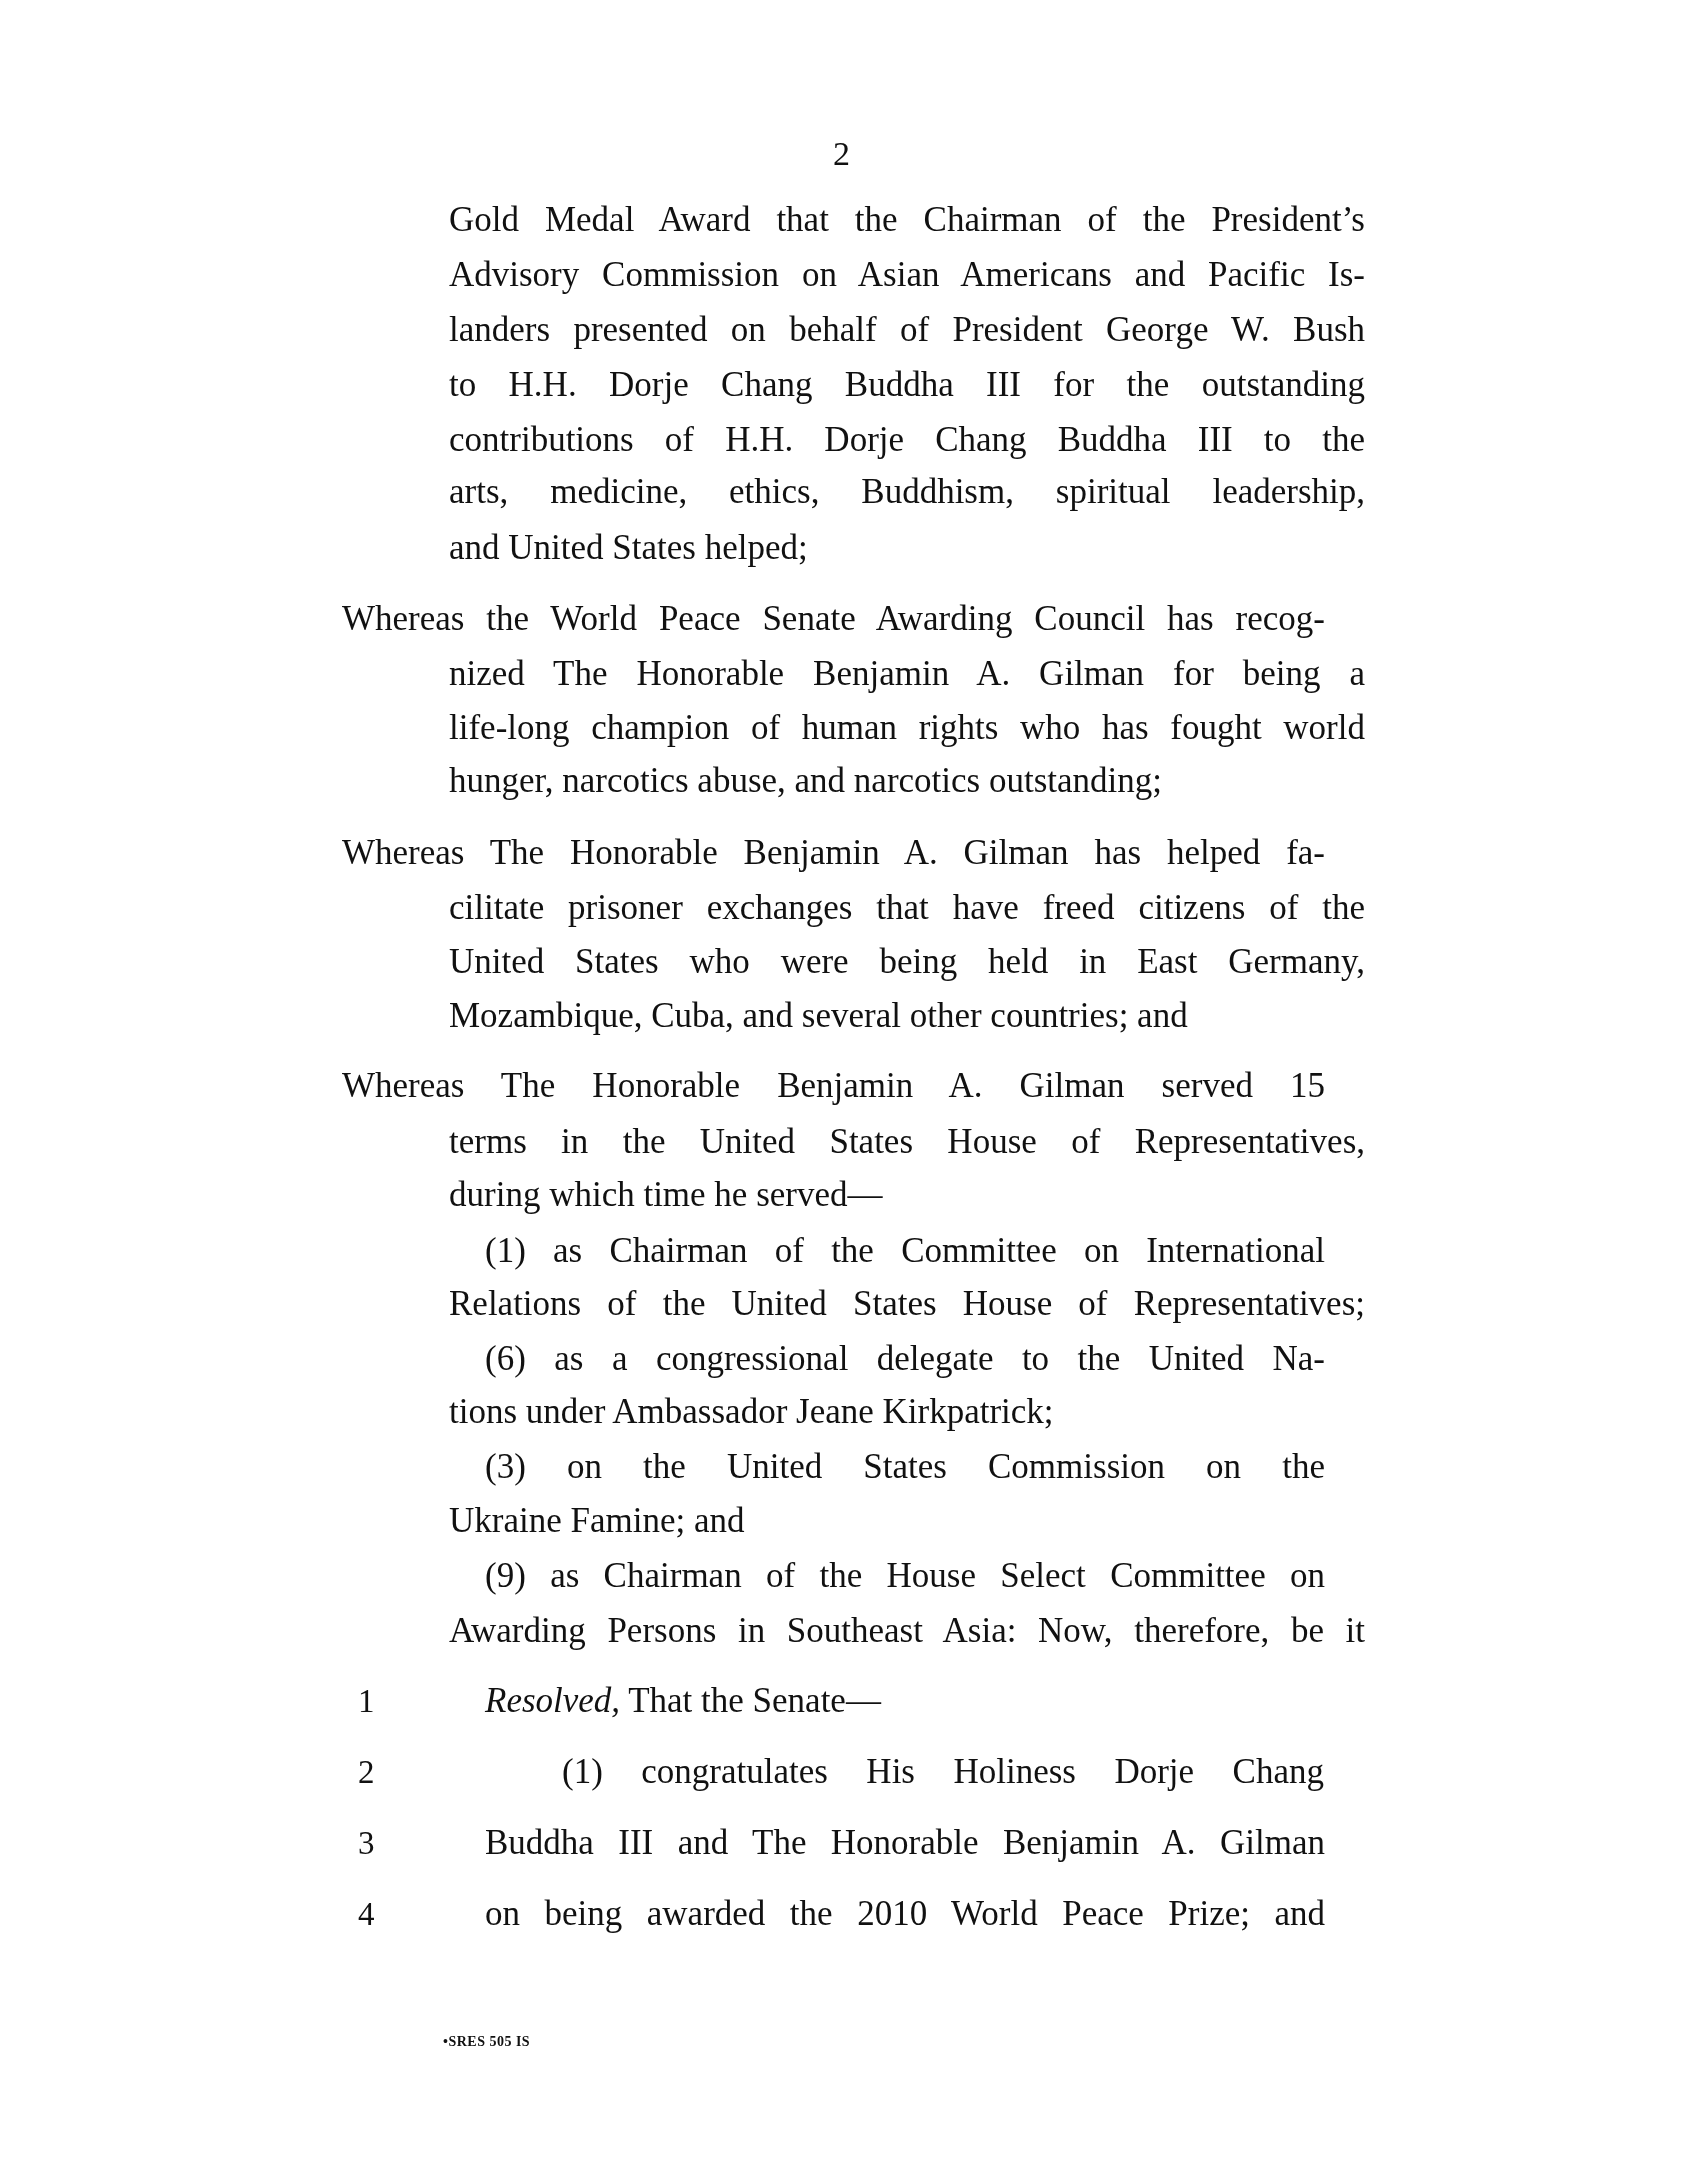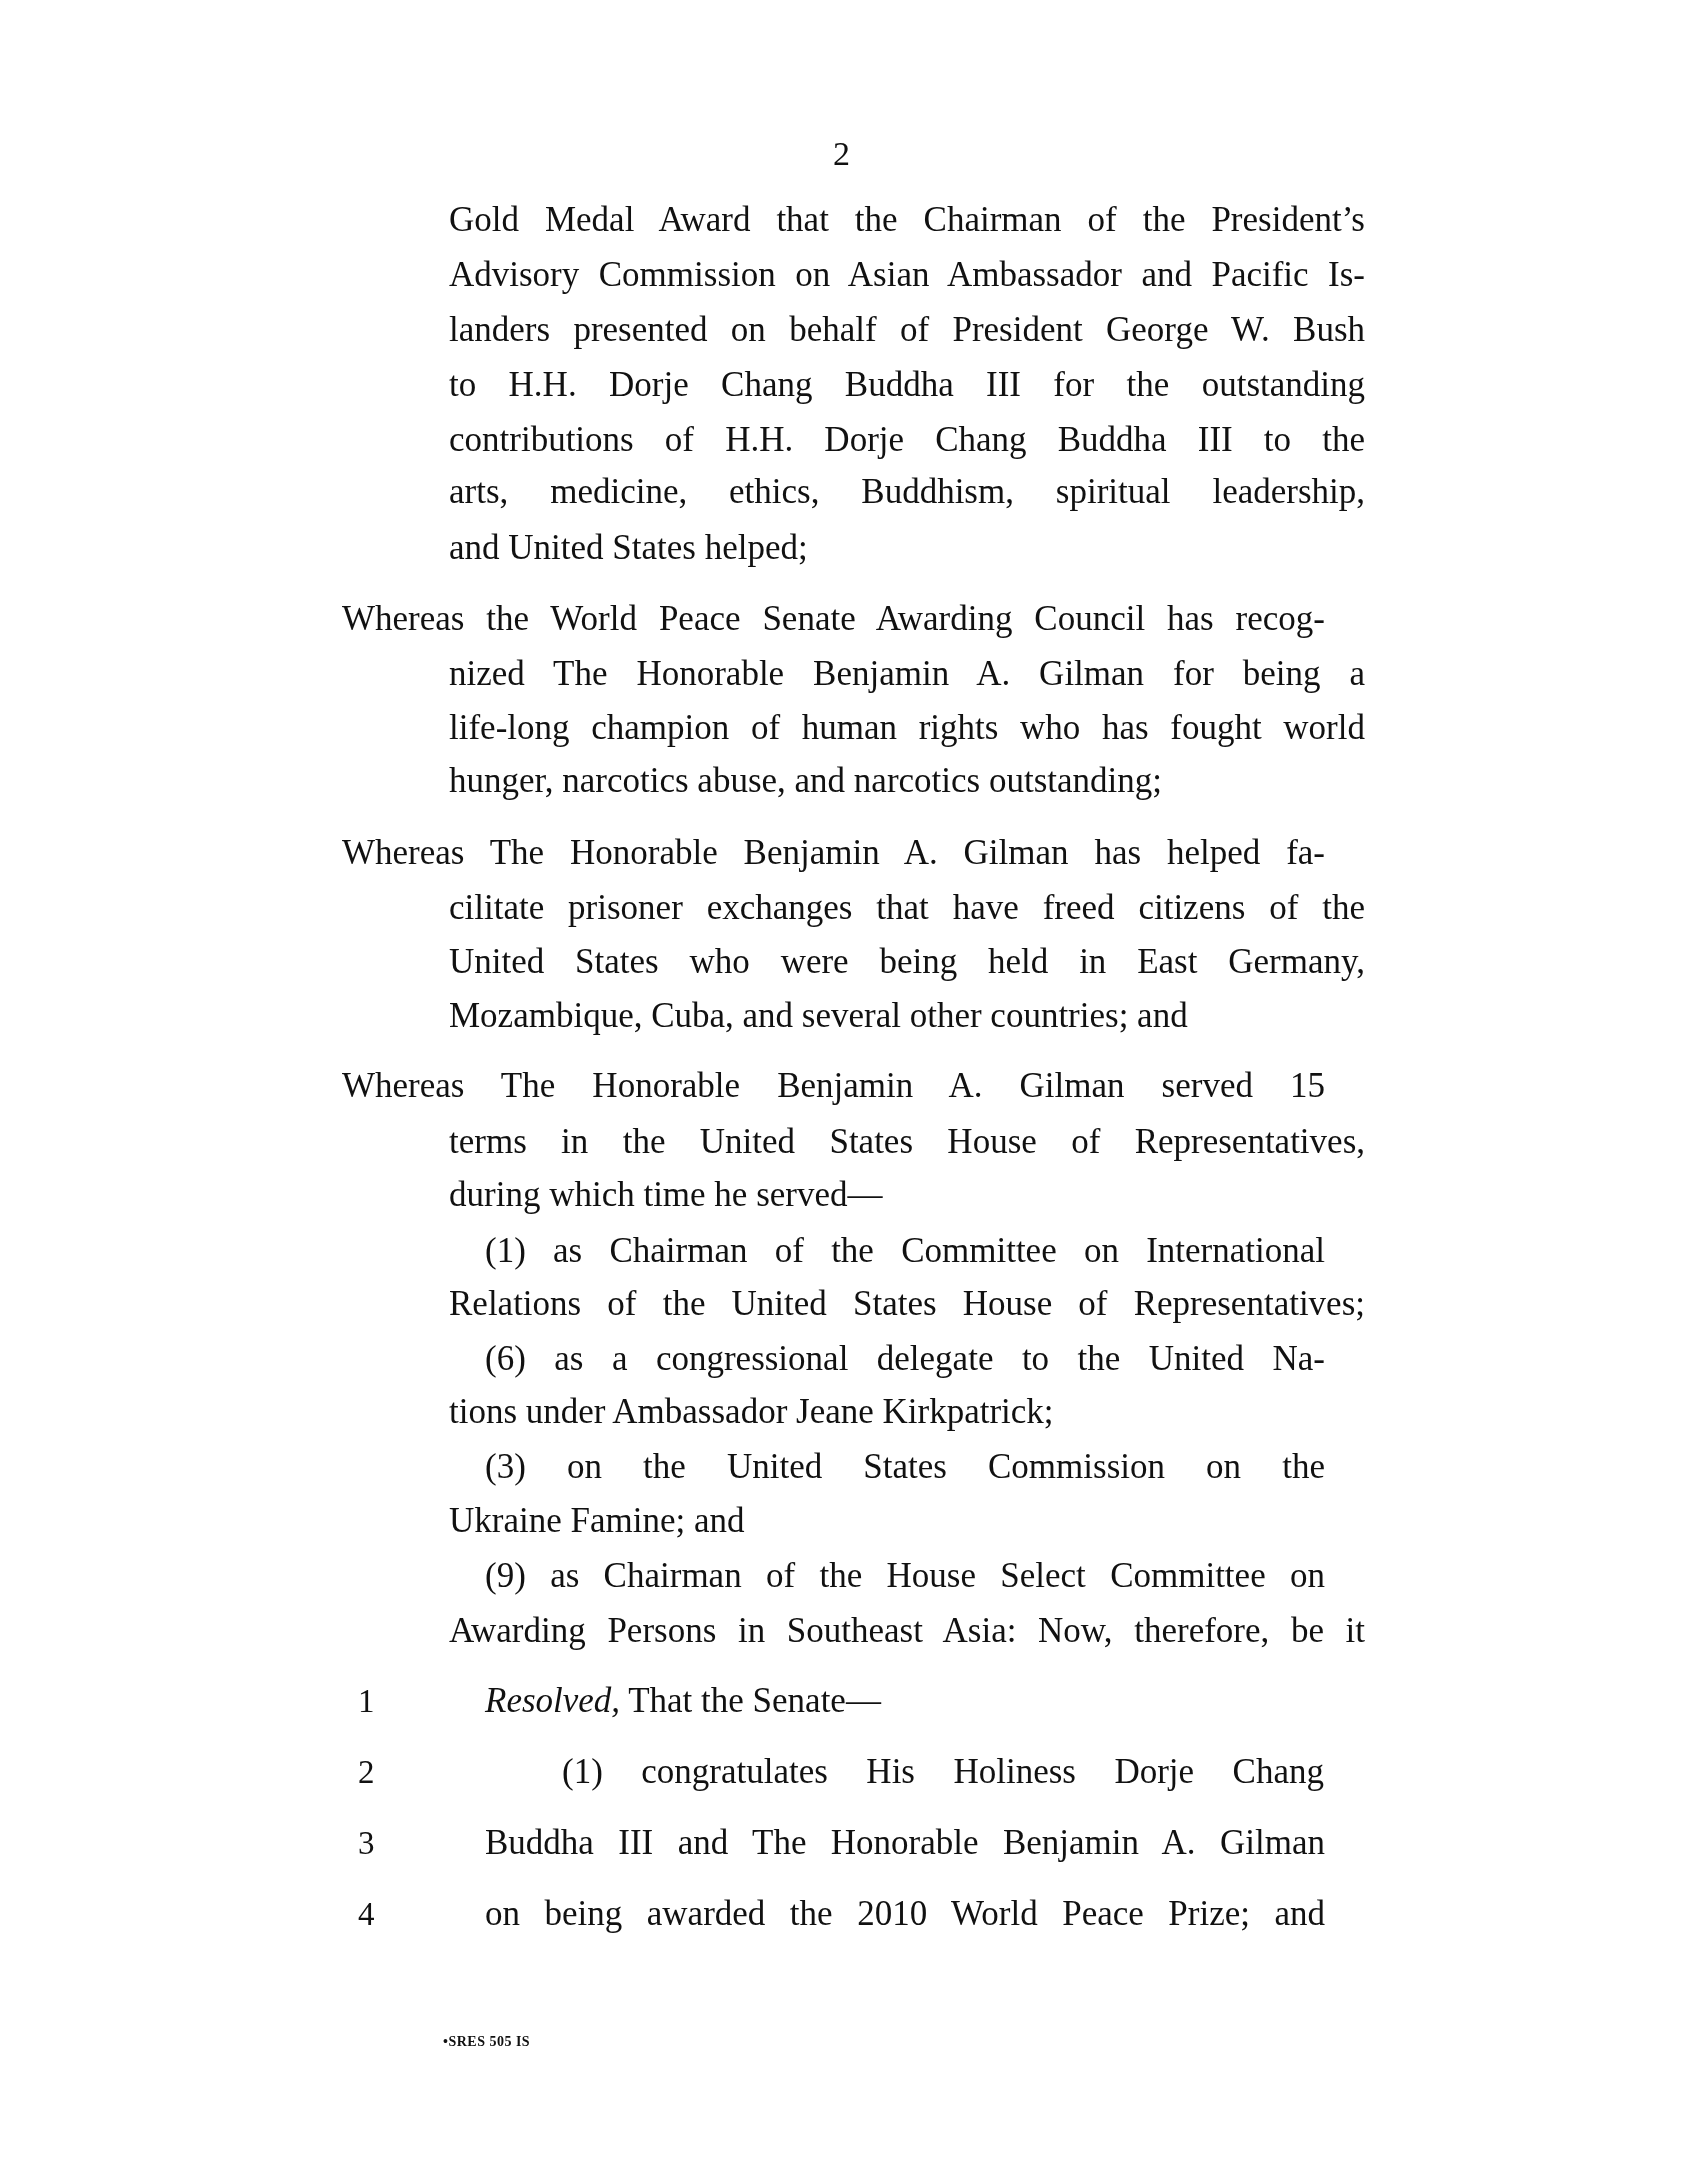--- a/index.html
+++ b/index.html
@@ -17,21 +17,21 @@
   .it { font-style: italic; }
   .footer { position: absolute; left: 443px; top: 2034px; font-size: 14px; font-weight: bold;
             font-family: "Liberation Serif", "DejaVu Serif", serif; letter-spacing: 0.5px; }
 </style>
 </head>
 <body>
 
 <div class="page-num">2</div>
 
 <div class="line cont just" style="top:200px">Gold Medal Award that the Chairman of the President’s</div>
-<div class="line cont just" style="top:255px">Advisory Commission on Asian Ambassador and Pacific Is-</div>
+<div class="line cont just" style="top:255px">Advisory Commission on Asian Americans and Pacific Is-</div>
 <div class="line cont just" style="top:310px">landers presented on behalf of President George W. Bush</div>
 <div class="line cont just" style="top:365px">to H.H. Dorje Chang Buddha III for the outstanding</div>
 <div class="line cont just" style="top:420px">contributions of H.H. Dorje Chang Buddha III to the</div>
 <div class="line cont just" style="top:472px">arts, medicine, ethics, Buddhism, spiritual leadership,</div>
 <div class="line cont" style="top:528px">and United States helped;</div>
 
 <div class="line first just" style="top:599px">Whereas the World Peace Senate Awarding Council has recog-</div>
 <div class="line cont just" style="top:654px">nized The Honorable Benjamin A. Gilman for being a</div>
 <div class="line cont just" style="top:708px">life-long champion of human rights who has fought world</div>
 <div class="line cont" style="top:761px">hunger, narcotics abuse, and narcotics outstanding;</div>

